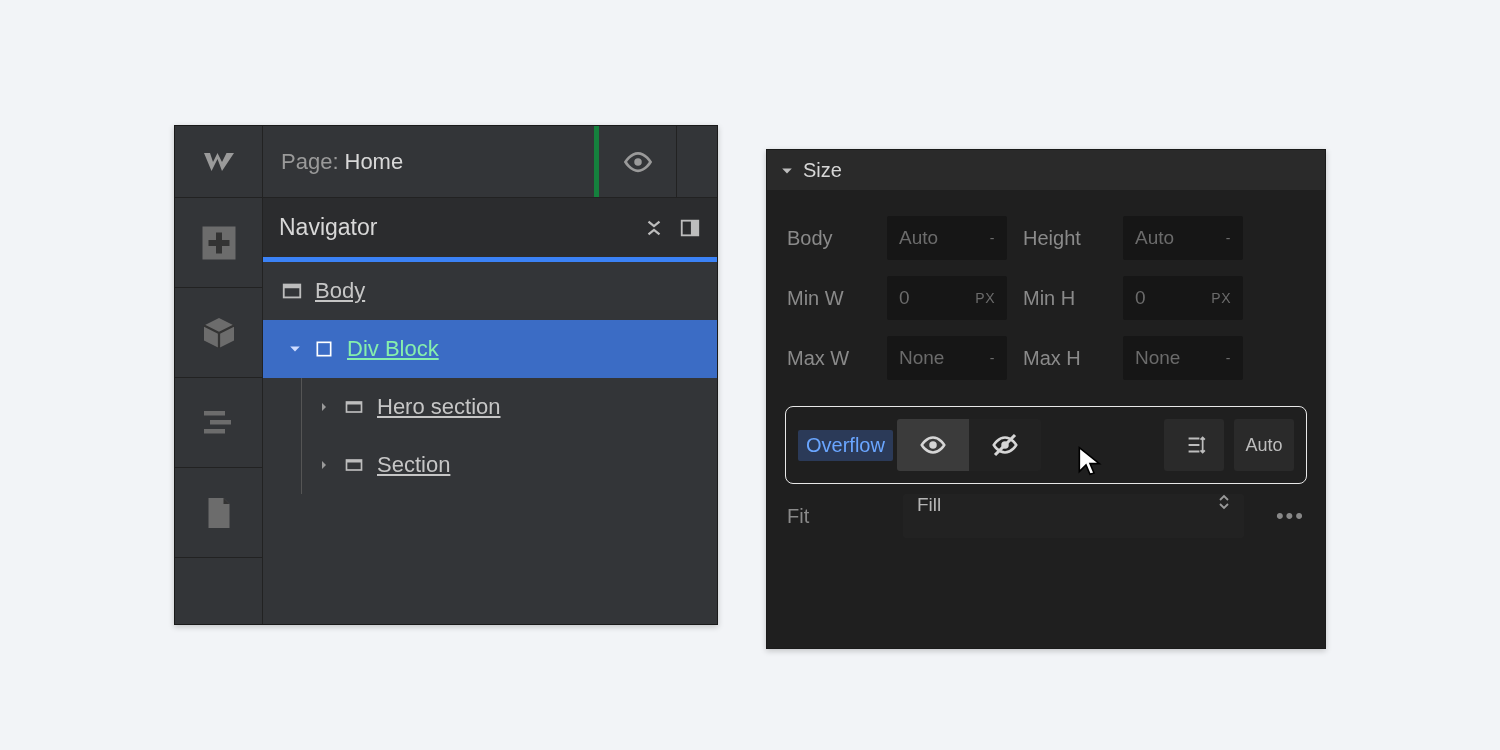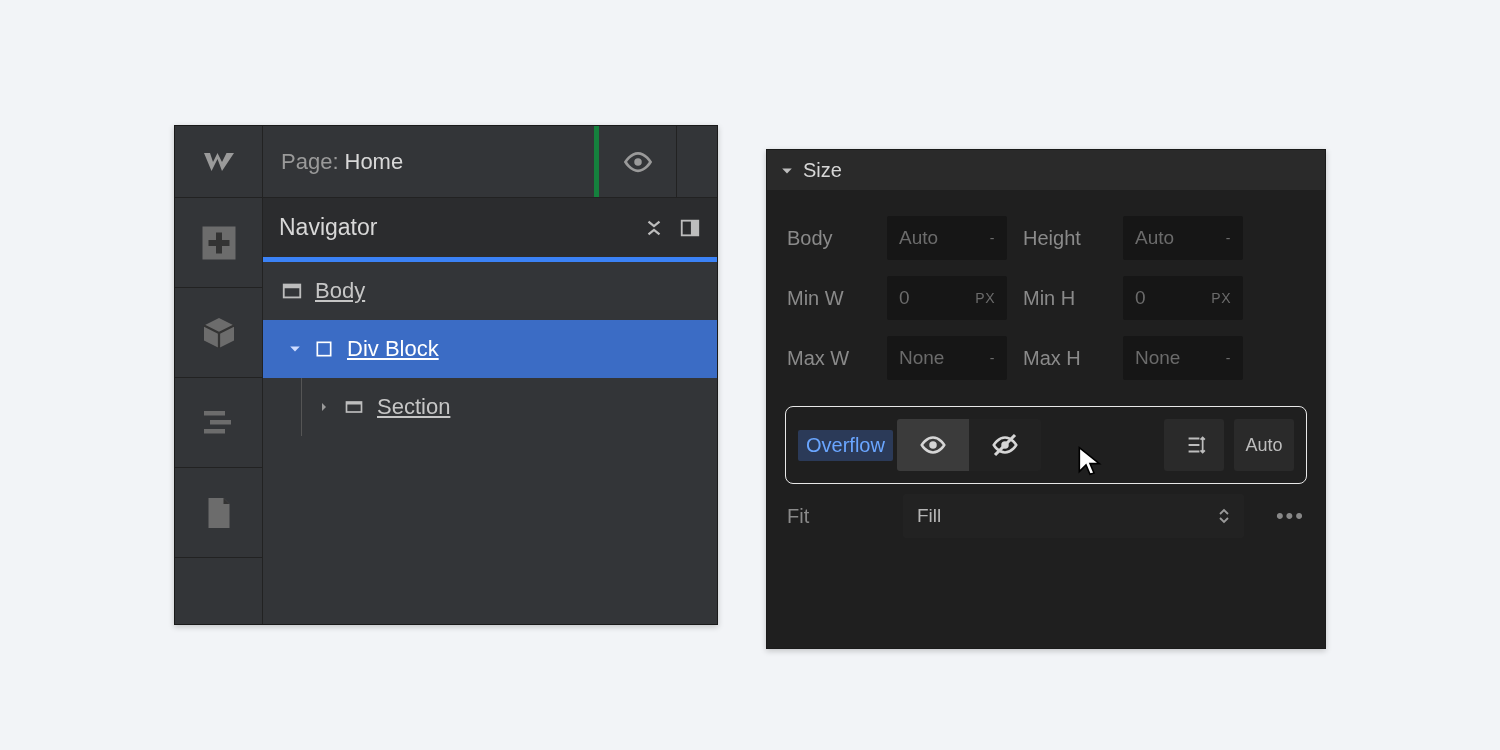--- a/index.html
+++ b/index.html
@@ -81,21 +81,21 @@
   .tree { flex: 1; }
   .tree-item {
     height: 58px;
     display: flex; align-items: center;
     padding-left: 16px;
     font-size: 22px;
     color: #c6c6c6;
     position: relative;
     text-decoration: underline;
   }
-  .tree-item.selected { background: #3b6cc5; color: #ffffff; }
+  .tree-item.selected { background: #3b6cc5; color: #86efac; }
   .tree-item .chev { width: 14px; margin-right: 8px; display:flex; }
   .tree-item .item-icon { width: 26px; display:flex; align-items:center; justify-content:center; margin-right: 10px; }
   .tree-indent1 { padding-left: 26px; }
   .tree-indent2 { padding-left: 56px; }
   .tree-guide {
     position: absolute;
     left: 38px; top: 0; bottom: 0;
     width: 1px; background: #555;
   }
 
@@ -165,21 +165,21 @@
   }
 
   .fit-row {
     display:flex; align-items:center;
     padding: 6px 20px 18px 20px;
     gap: 32px;
     height: 56px;
   }
   .fit-select {
     flex:1; height: 44px; background:#222;
-    display:flex; align-items:center; justify-content:space-between;
+    display:flex; align-items:flex-start; justify-content:space-between;
     padding: 0 14px; color:#b5b5b5; font-size:19px; border-radius:2px;
   }
   .dots { color:#888; font-size:22px; letter-spacing:2px; }
 
   .cursor {
     position: absolute;
     left: 288px; top: 38px;
     pointer-events: none;
   }
 </style>
@@ -272,20 +272,35 @@
           </span>
           <span class="item-icon">
             <svg viewBox="0 0 24 24" width="20" height="20">
                 <rect x="4" y="4" width="16" height="16" fill="none" stroke="#fff" stroke-width="2"></rect>
               </svg>
           </span>
           <span>Div Block</span>
         </div>
 
 
+        <div class="tree-item tree-indent2">
+          <span class="tree-guide"></span>
+          <span class="chev">
+            <svg viewBox="0 0 10 10" width="10" height="10">
+                <path d="M3 1 L7 5 L3 9 Z" fill="#9a9a9a"></path>
+              </svg>
+          </span>
+          <span class="item-icon">
+            <svg viewBox="0 0 24 24" width="20" height="20">
+                <rect x="3" y="6" width="18" height="12" fill="none" stroke="#bdbdbd" stroke-width="2"></rect>
+                <rect x="3" y="6" width="18" height="3" fill="#bdbdbd"></rect>
+              </svg>
+          </span>
+          <span>Hero section</span>
+        </div>
 
         <div class="tree-item tree-indent2">
           <span class="tree-guide"></span>
           <span class="chev">
             <svg viewBox="0 0 10 10" width="10" height="10">
                 <path d="M3 1 L7 5 L3 9 Z" fill="#9a9a9a"></path>
               </svg>
           </span>
           <span class="item-icon">
             <svg viewBox="0 0 24 24" width="20" height="20">

